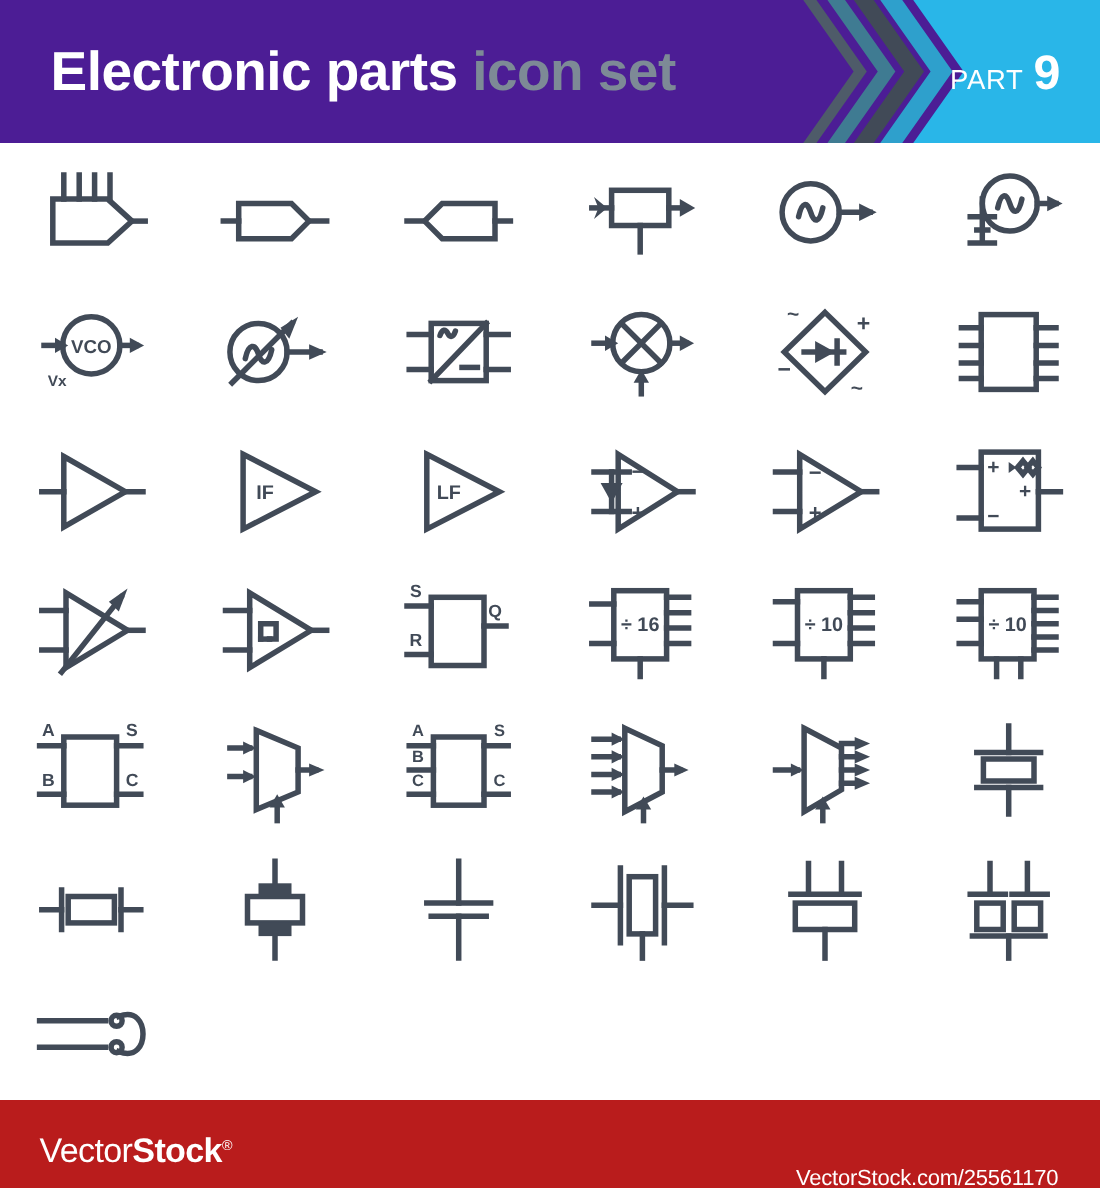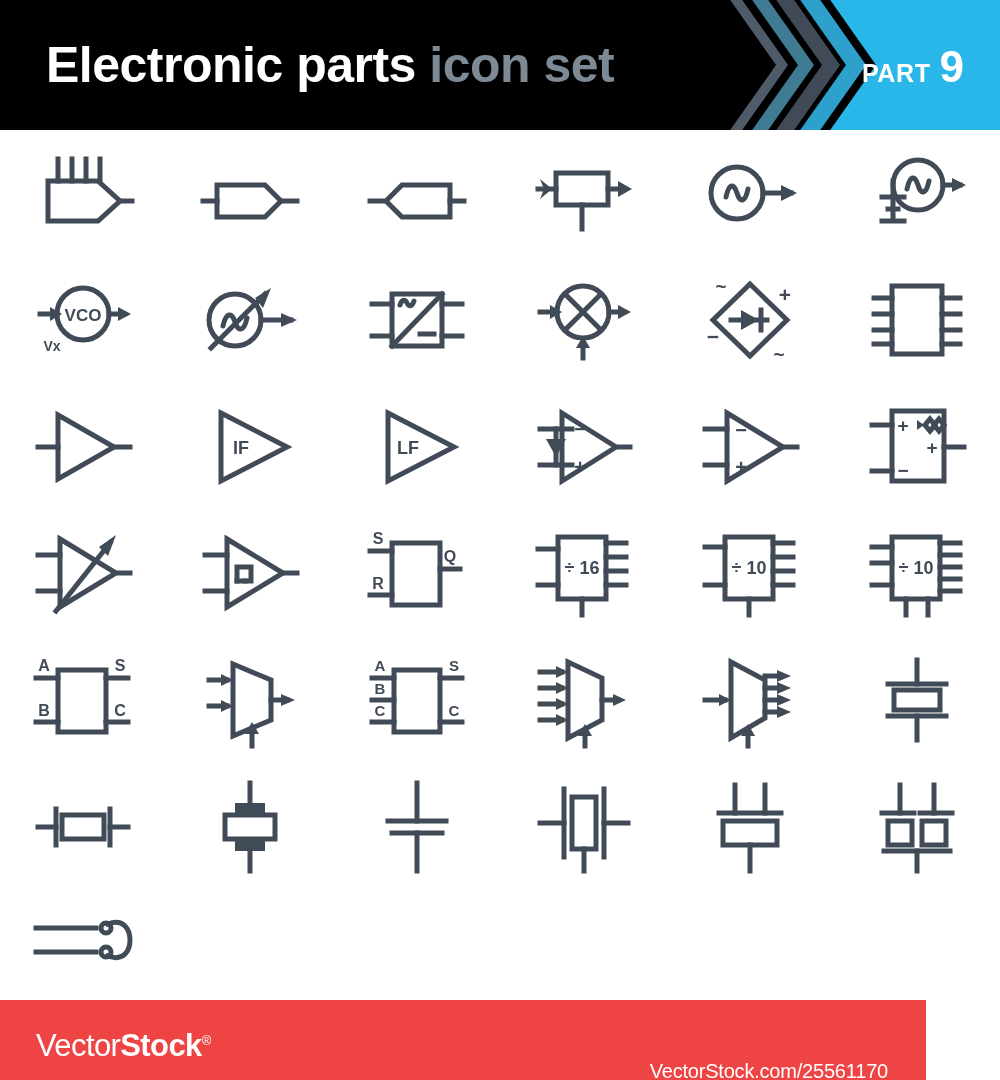--- a/index.html
+++ b/index.html
@@ -13,21 +13,21 @@
   #page {
     position: relative;
     width: 1000px; height: 1080px;
     background: #ffffff;
   }
 
   
   #header {
     position: relative;
     width: 1000px; height: 130px;
-    background: #000000;
+    background: #4c1d95;
     overflow: hidden;
   }
   #header-title {
     position: absolute;
     left: 46px; top: 36px;
     font-size: 50px;
     font-weight: bold;
     letter-spacing: -0.5px;
     white-space: nowrap;
     line-height: 58px;
@@ -46,21 +46,21 @@
     position: absolute;
     right: 36px; top: 45px;
     color: #ffffff;
     white-space: nowrap;
     display: flex;
     align-items: baseline;
     gap: 9px;
   }
   #part-label .pl-word {
     font-size: 25px;
-    font-weight: bold;
+    font-weight: normal;
     letter-spacing: 0.6px;
   }
   #part-label .pl-num {
     font-size: 44px;
     font-weight: bold;
     line-height: 44px;
   }
 
   
   #grid {
@@ -92,22 +92,22 @@
     font-family: "Liberation Sans", sans-serif;
     font-weight: bold;
     text-anchor: middle;
     dominant-baseline: central;
   }
 
   
   #footer {
     position: absolute;
     left: 0; top: 1000px;
-    width: 926px; height: 80px;
-    background: #ef4444;
+    width: 1000px; height: 80px;
+    background: #b91c1c;
   }
   #logo {
     position: absolute;
     left: 36px; top: 24px;
     color: #ffffff;
     font-size: 31px;
     white-space: nowrap;
     line-height: 34px;
   }
   #logo .lg-a { font-weight: normal; letter-spacing: -0.6px; }

